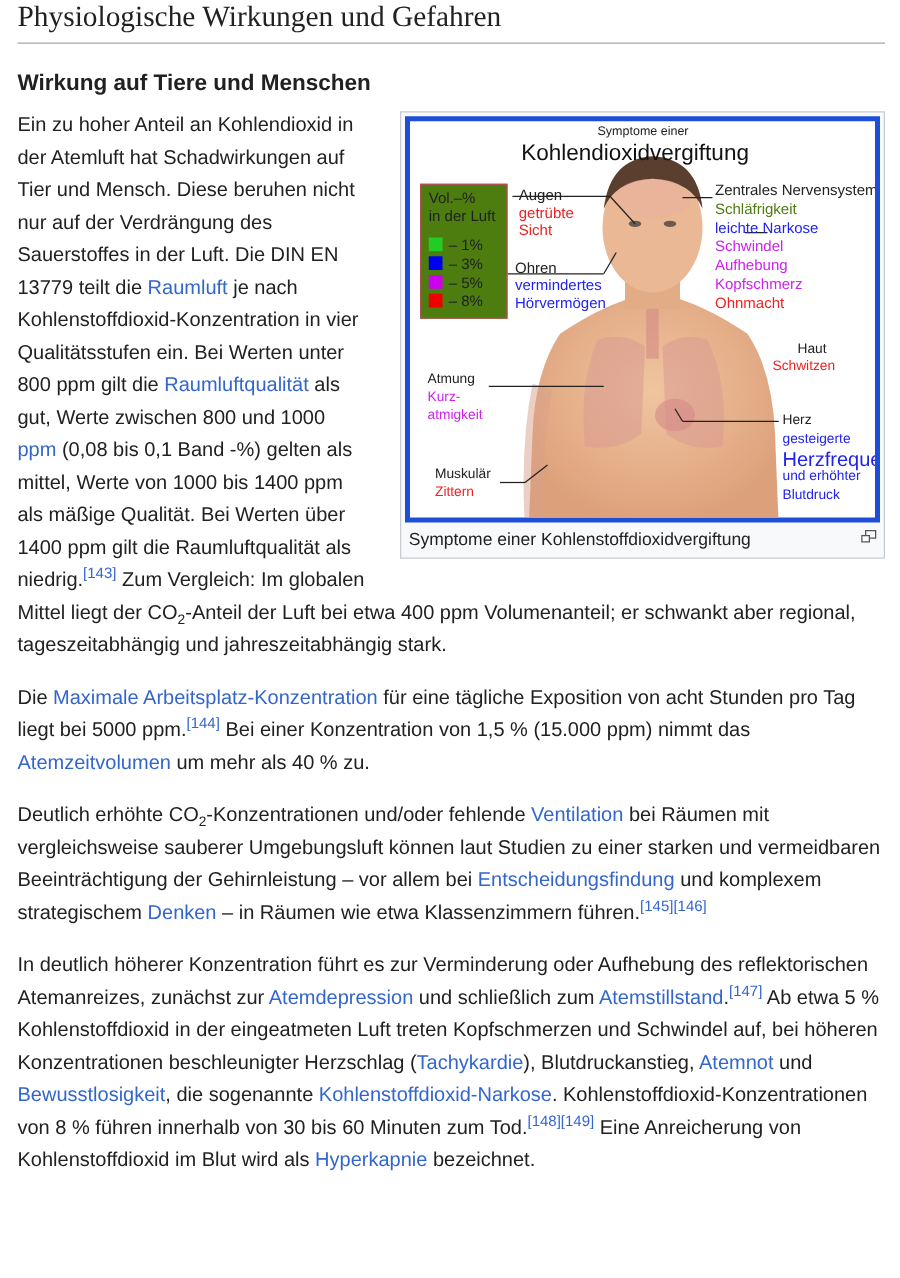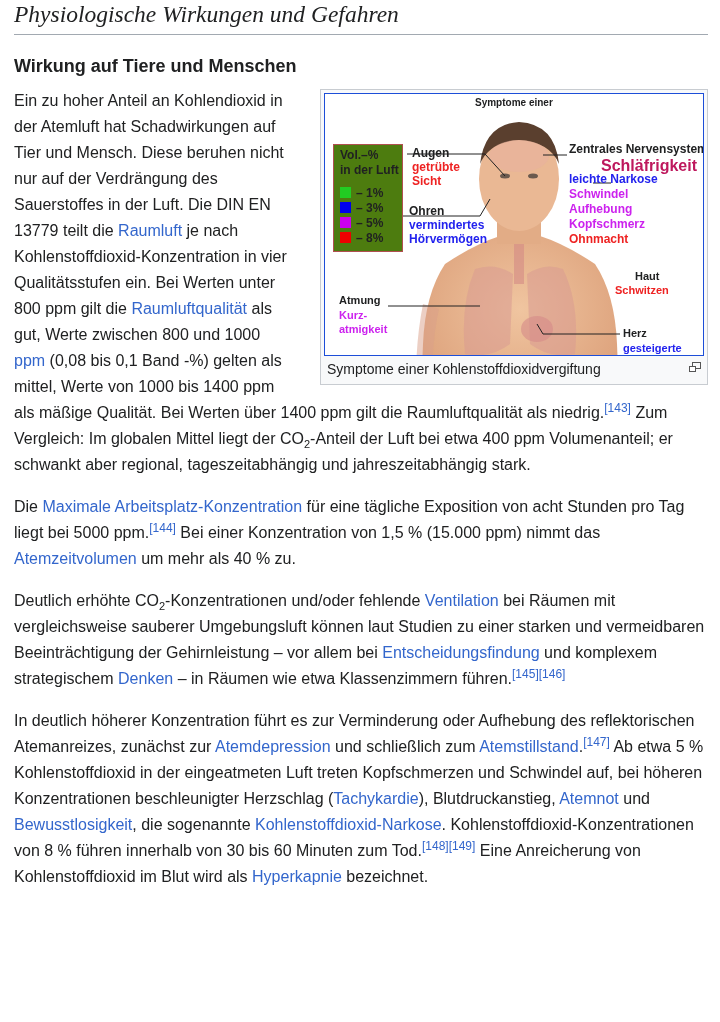--- a/index.html
+++ b/index.html
@@ -4,40 +4,40 @@
 <style>
   html, body { margin: 0; padding: 0; background: #ffffff; }
   body {
     width: 720px; height: 1022px; overflow: hidden; position: relative;
     font-family: "Liberation Sans", sans-serif; color: #202122;
   }
   .content { position: absolute; left: 14px; top: 0; width: 694px; }
   h2.section {
     font-family: "Liberation Serif", serif; font-weight: normal;
     font-size: 23.5px; line-height: 28px; margin: 0; padding-top: 0;
-    padding-bottom: 6px; border-bottom: 1px solid #a2a9b1; color: #202122; font-style: italic;
+    padding-bottom: 6px; border-bottom: 1px solid #a2a9b1; color: #202122;
   }
   h3.sub {
     font-family: "Liberation Sans", sans-serif; font-weight: bold;
     font-size: 18px; line-height: 24px; margin: 19px 0 10px 0; color: #202122;
   }
   p {
     margin: 0 0 16px 0; font-size: 16px; line-height: 26px; color: #202122;
   }
   a.link { color: #3366cc; text-decoration: none; }
   sup.ref { font-size: 12px; line-height: 1; vertical-align: super; color: #3366cc; }
   sub.chem { font-size: 11px; line-height: 1; vertical-align: sub; }
 
   .thumb {
     float: right; margin: 1px 0 8px 26px; width: 388px;
     background: #f8f9fa; border: 1px solid #c8ccd1; padding: 3px; box-sizing: border-box;
   }
   .thumb-image {
-    width: 380px; height: 263px; border: 1px solid #1d4ed8; background: #fff;
-    position: relative; overflow: hidden; box-sizing: border-box; font-weight: bold;
+    width: 380px; height: 325px; border: 4px solid #1d4ed8; background: #fff;
+    position: relative; overflow: hidden; box-sizing: border-box;
   }
   .thumb-caption {
     font-size: 14px; line-height: 20px; padding: 3px 3px 2px 3px; position: relative; color: #202122;
   }
   .enlarge-icon { position: absolute; right: 2px; top: 2px; width: 14px; height: 12px; }
 
   
   .ill { position: absolute; left: 0; top: 0; width: 380px; height: 325px; }
   .ill .t { position: absolute; font-family: "Liberation Sans", sans-serif; white-space: nowrap; }
   .legend-box {
@@ -95,40 +95,41 @@
           <line x1="218" y1="61" x2="242" y2="61" stroke="#222" stroke-width="1"></line>
           <line x1="268" y1="89" x2="286" y2="89" stroke="#222" stroke-width="1"></line>
           <line x1="63" y1="212" x2="155" y2="212" stroke="#222" stroke-width="1"></line>
           <line x1="218" y1="240" x2="295" y2="240" stroke="#222" stroke-width="1"></line>
           <line x1="212" y1="230" x2="218" y2="240" stroke="#222" stroke-width="1"></line>
           <line x1="72" y1="289" x2="92" y2="289" stroke="#222" stroke-width="1"></line>
           <line x1="92" y1="289" x2="110" y2="275" stroke="#222" stroke-width="1"></line>
         </svg>
 
         <div class="t" style="left:150px;top:3px;font-size:10px;color:#202122;">Symptome einer</div>
+        <div class="t" style="left:89px;top:15px;font-size:18px;color:#111;">Kohlendioxidvergiftung</div>
 
         <div class="legend-box">
           <div class="legend-row" style="top:3px;">Vol.–%</div>
           <div class="legend-row" style="top:18px;">in der Luft</div>
           <div class="legend-row" style="top:41px;"><span class="swatch" style="background:#22cc22"></span><span>– 1%</span></div>
           <div class="legend-row" style="top:56px;"><span class="swatch" style="background:#0000ee"></span><span>– 3%</span></div>
           <div class="legend-row" style="top:71px;"><span class="swatch" style="background:#cc00ee"></span><span>– 5%</span></div>
           <div class="legend-row" style="top:86px;"><span class="swatch" style="background:#ee0000"></span><span>– 8%</span></div>
         </div>
 
         <div class="t" style="left:87px;top:52px;font-size:12px;color:#202122;">Augen</div>
         <div class="t" style="left:87px;top:66px;font-size:12px;color:#ee2222;">getrübte</div>
         <div class="t" style="left:87px;top:80px;font-size:12px;color:#ee2222;">Sicht</div>
 
         <div class="t" style="left:84px;top:110px;font-size:12px;color:#202122;">Ohren</div>
         <div class="t" style="left:84px;top:124px;font-size:12px;color:#2222ee;text-align:center;">vermindertes</div>
         <div class="t" style="left:84px;top:138px;font-size:12px;color:#2222ee;">Hörvermögen</div>
 
         <div class="t" style="left:244px;top:48px;font-size:12px;color:#202122;">Zentrales Nervensystem</div>
-        <div class="t" style="left:244px;top:63px;font-size:16px;color:#be185d;margin-left:32px;">Schläfrigkeit</div>
+        <div class="t" style="left:244px;top:63px;font-size:12px;color:#4d7c0f;">Schläfrigkeit</div>
         <div class="t" style="left:244px;top:78px;font-size:12px;color:#2222ee;">leichte Narkose</div>
         <div class="t" style="left:244px;top:93px;font-size:12px;color:#cc22ee;">Schwindel</div>
         <div class="t" style="left:244px;top:108px;font-size:12px;color:#cc22ee;">Aufhebung</div>
         <div class="t" style="left:244px;top:123px;font-size:12px;color:#cc22ee;">Kopfschmerz</div>
         <div class="t" style="left:244px;top:138px;font-size:12px;color:#ee2222;">Ohnmacht</div>
 
         <div class="t" style="left:290px;top:176px;font-size:11px;color:#202122;padding-left:20px;">Haut</div>
         <div class="t" style="left:290px;top:190px;font-size:11px;color:#ee2222;">Schwitzen</div>
 
         <div class="t" style="left:14px;top:200px;font-size:11px;color:#202122;">Atmung</div>

